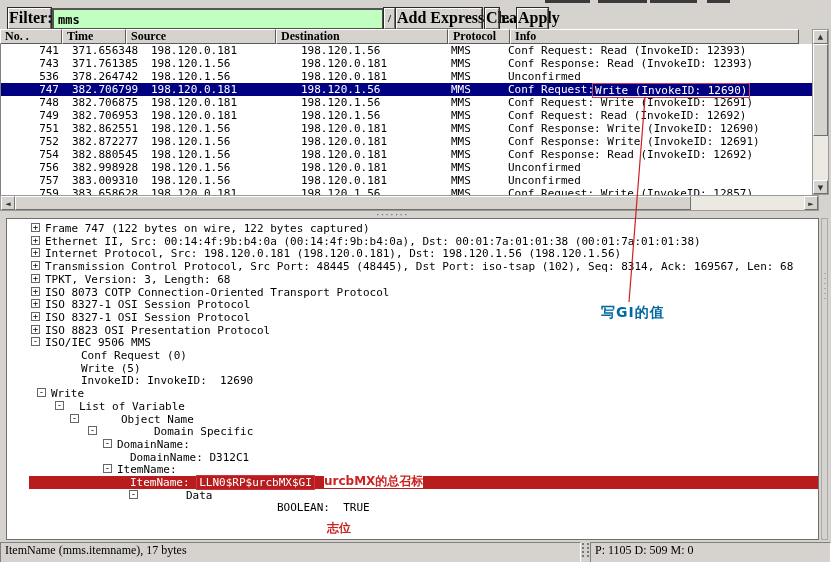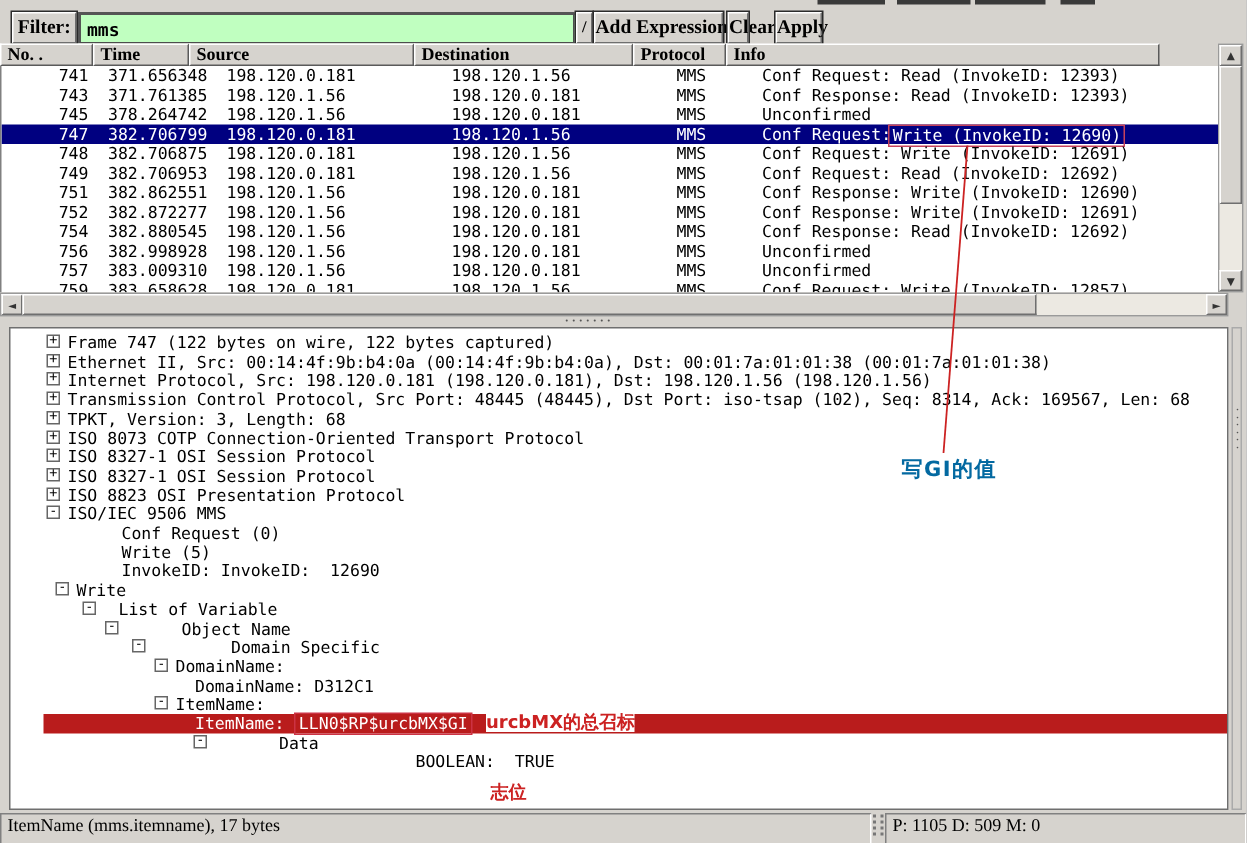--- a/index.html
+++ b/index.html
@@ -13,21 +13,21 @@
   
   .remnant { position:absolute; top:0; height:3px; background:#3a3a3a; }
 
   
   .fbar { position:absolute; left:0; top:8px; width:831px; height:21px; }
   .btn3d {
     position:absolute; height:21px; background:#d6d3ce;
     border-top:1px solid #fff; border-left:1px solid #fff;
     border-right:1px solid #6f6f6f; border-bottom:1px solid #6f6f6f;
     outline:1px solid #2b2b2b;
-    font-family:"Liberation Serif", serif; font-weight:bold; font-size:13px;
+    font-family:"Liberation Serif", serif; font-weight:bold; font-size:16px;
     text-align:center; line-height:18px; cursor:pointer; white-space:nowrap;
   }
   .filter-entry {
     position:absolute; left:52px; top:0; width:331px; height:21px;
     background:#c0ffc0; border:1px solid #4d4d4d;
     border-top:2px solid #555; border-left:2px solid #555;
     font-family:"DejaVu Sans Mono", monospace; font-weight:bold; font-size:12px;
     padding:2px 0 0 4px; color:#000;
   }
 
@@ -129,21 +129,21 @@
     <div class="btn3d" style="left:384px;width:11px;font-size:11px;">/</div>
     <div class="btn3d" style="left:396px;width:86px;">Add Expression...</div>
     <div class="btn3d" style="left:485px;width:14px;">Clear</div>
     <div class="btn3d" style="left:517px;width:31px;">Apply</div>
   </div>
 
   <div class="plist-head" id="plist-head">
       <div class="hcell" style="width: 62px;">No. .</div>
       <div class="hcell" style="width: 64px;">Time</div>
       <div class="hcell" style="width: 150px;">Source</div>
-      <div class="hcell" style="width: 146px;">Destination</div>
+      <div class="hcell" style="width: 172px;">Destination</div>
       <div class="hcell" style="width: 62px;">Protocol</div>
       <div class="hcell" style="width: 289px;">Info</div>
     </div>
   <div class="plist-body" id="plist-body">
       <div class="prow">
         <span class="c-no">741</span>
         <span class="c-time">371.656348</span>
         <span class="c-src">198.120.0.181</span>
         <span class="c-dst">198.120.1.56</span>
         <span class="c-proto">MMS</span>
@@ -151,21 +151,21 @@
       </div>
       <div class="prow">
         <span class="c-no">743</span>
         <span class="c-time">371.761385</span>
         <span class="c-src">198.120.1.56</span>
         <span class="c-dst">198.120.0.181</span>
         <span class="c-proto">MMS</span>
         <span class="c-info">Conf Response: Read (InvokeID: 12393)</span>
       </div>
       <div class="prow">
-        <span class="c-no">745</span>
+        <span class="c-no">536</span>
         <span class="c-time">378.264742</span>
         <span class="c-src">198.120.1.56</span>
         <span class="c-dst">198.120.0.181</span>
         <span class="c-proto">MMS</span>
         <span class="c-info">Unconfirmed</span>
       </div>
       <div class="prow sel">
         <span class="c-no">747</span>
         <span class="c-time">382.706799</span>
         <span class="c-src">198.120.0.181</span>

